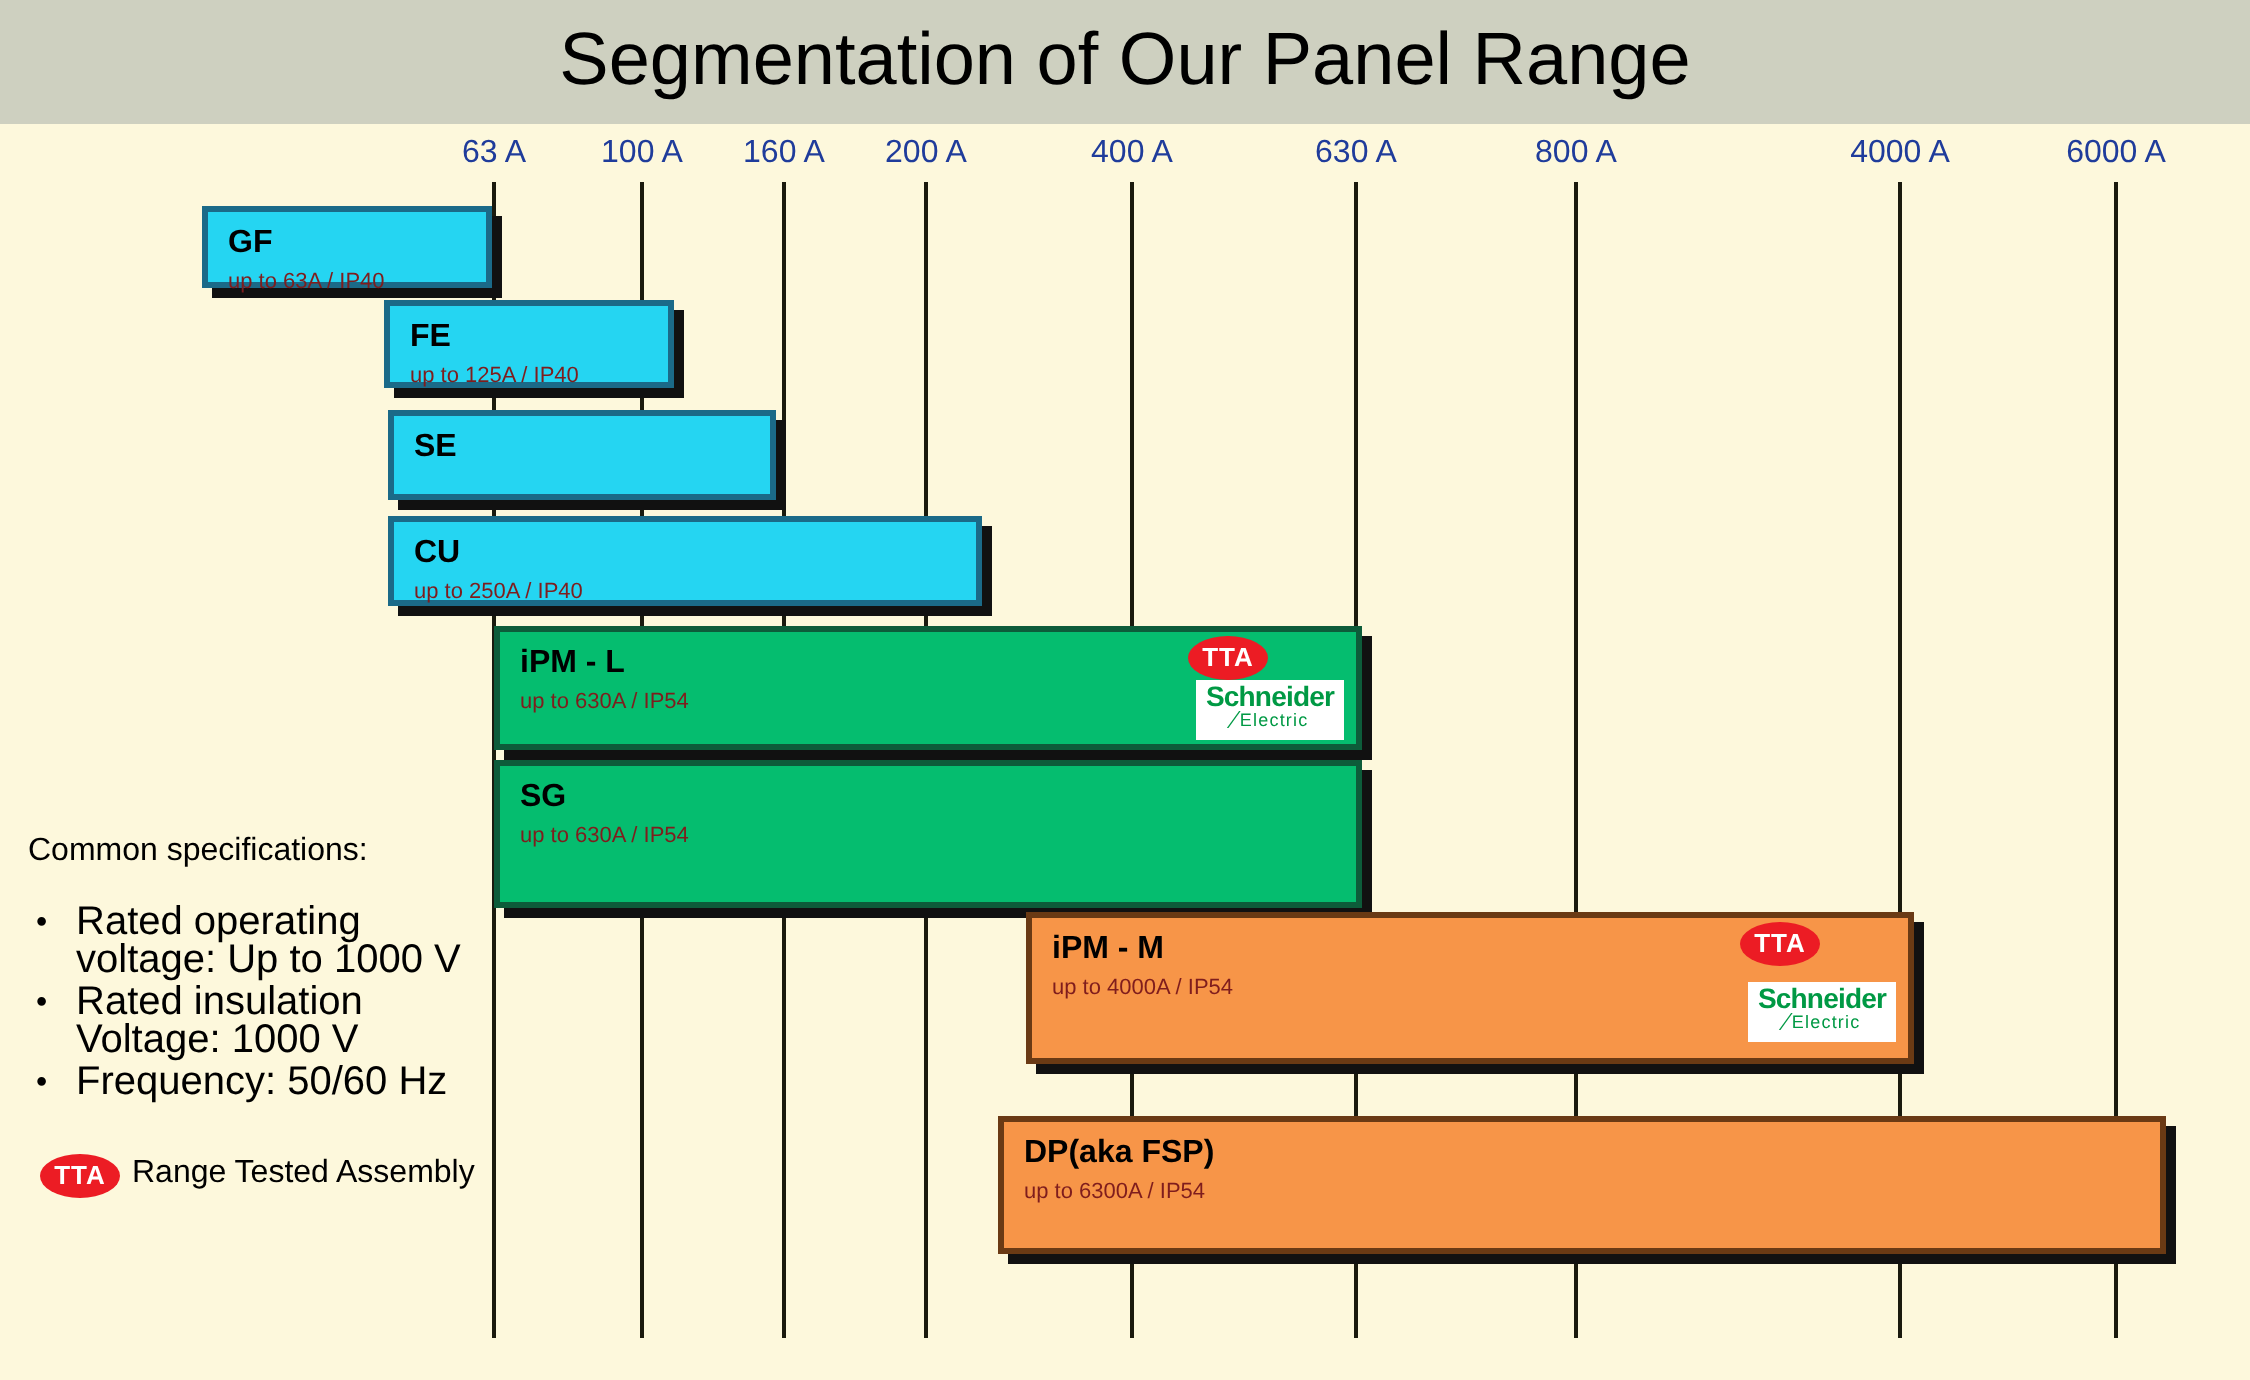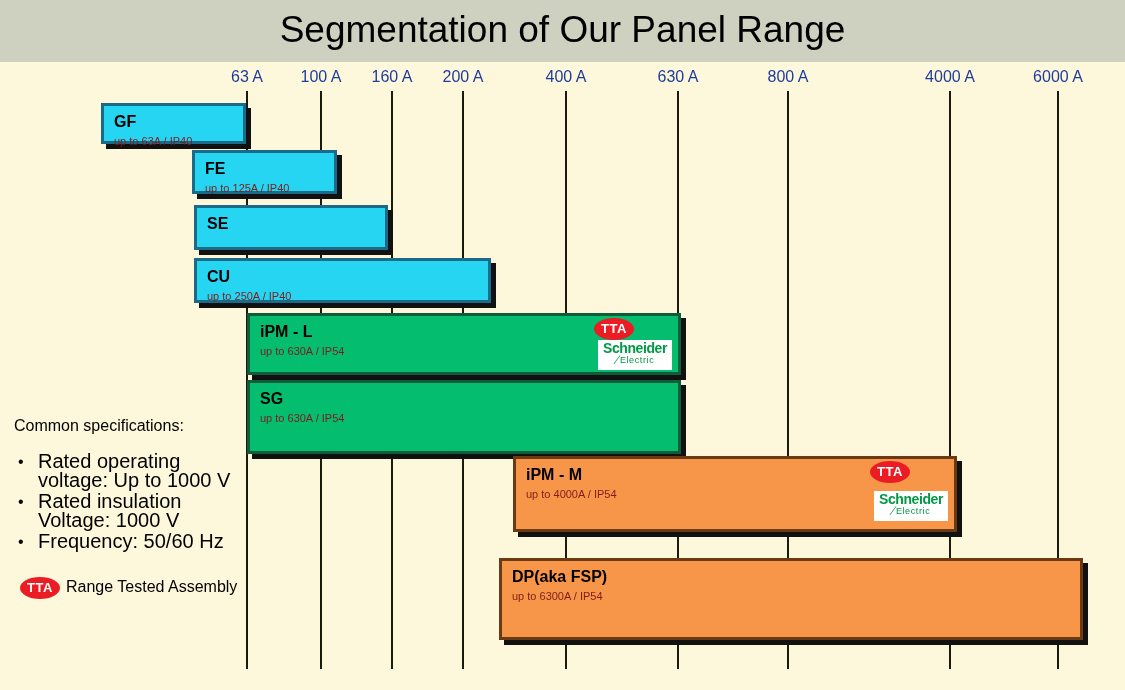--- a/index.html
+++ b/index.html
@@ -199,21 +199,21 @@
         <div class="box-sub">up to 4000A / IP54</div>
         <div class="tta" style="right: 44px; top: 2px;">TTA</div>
         <div class="se-logo" style="right: 6px; top: 32px;">
           <div class="se-top">Schneider</div>
           <div class="se-bot">
             <span class="se-mark">∕</span>
             <span class="se-sub">Electric</span>
           </div>
         </div>
       </div>
-      <div class="box orange" style="left: 499px; top: 558px; width: 584px; height: 82px; background: rgb(247, 149, 72);">
+      <div class="box orange" style="left: 499px; top: 558px; width: 584px; height: 69px; background: rgb(247, 149, 72);">
         <div class="box-title">DP(aka FSP)</div>
         <div class="box-sub">up to 6300A / IP54</div>
       </div>
     </div>
 
   <div class="spec-head">Common specifications:</div>
   <div class="spec-list" id="spec-list">
       <div class="spec-row">
         <div class="spec-bullet">•</div>
         <div class="spec-text">

